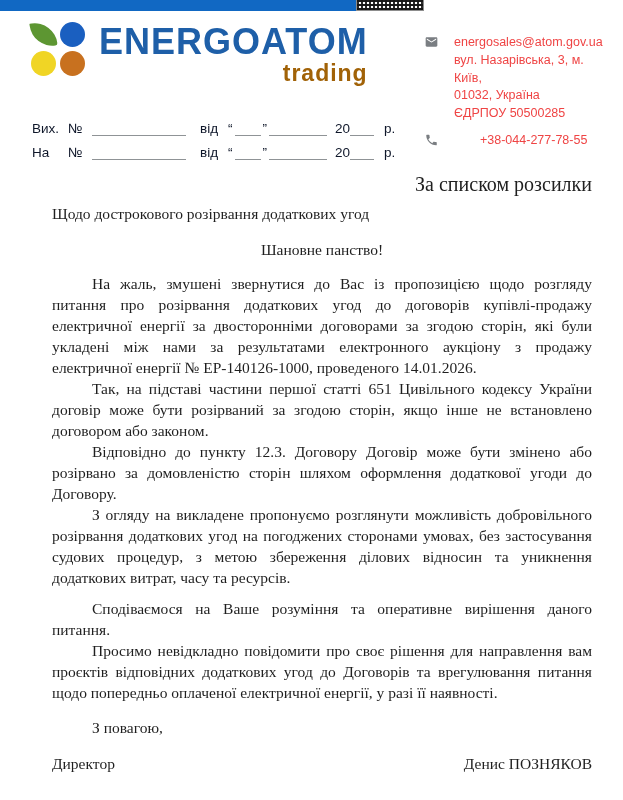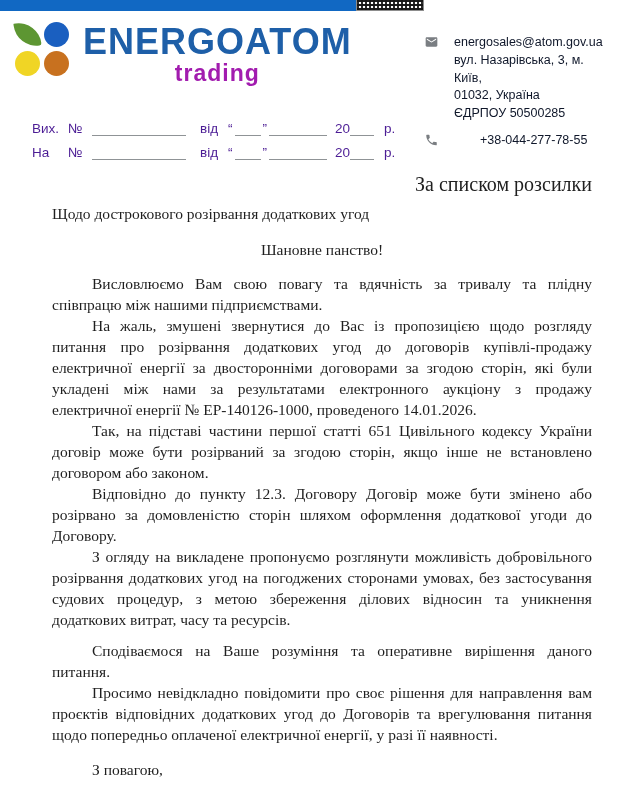--- a/index.html
+++ b/index.html
@@ -16,41 +16,41 @@
   .topbar{position:absolute;top:0;left:0;width:380px;height:11px;background:#1168c3;}
   .qr-strip{
     position:absolute;top:0;left:356px;width:68px;height:11px;
     background:
       repeating-linear-gradient(90deg, rgba(20,20,20,.9) 0 2px, transparent 2px 4px),
       repeating-linear-gradient(0deg, #1c1c1c 0 2px, #ffffff 2px 4px);
     border:1px solid #8d8d8d;border-top:none;
     box-sizing:border-box;
   }
   
-  .header{position:absolute;top:20px;left:15px;display:flex;align-items:flex-start;}
+  .header{position:absolute;top:20px;left:31px;display:flex;align-items:flex-start;}
   .logo-dots{display:grid;grid-template-columns:25px 25px;grid-template-rows:25px 25px;gap:4px;margin-top:2px;}
   .dot{width:25px;height:25px;border-radius:50%;}
   .leaf{width:25px;height:25px;border-radius:2% 100% 10% 100%;transform:rotate(-8deg);}
   .wordmark{margin-left:14px;font-family:"Liberation Sans", sans-serif;}
   .brand{font-size:36px;font-weight:700;letter-spacing:1px;color:#1e5fa8;line-height:1;margin-top:4px;}
-  .brand-sub{font-size:23px;font-weight:700;color:#a21caf;text-align:center;line-height:1;margin-top:2px;letter-spacing:1px;}
+  .brand-sub{font-size:23px;font-weight:700;color:#a16207;text-align:right;line-height:1;margin-top:2px;letter-spacing:1px;}
   
   .contact{
     position:absolute;top:34px;left:424px;width:190px;
-    font-family:"Liberation Sans", sans-serif;font-size:12.5px;color:#0f172a;line-height:1.42;
+    font-family:"Liberation Sans", sans-serif;font-size:12.5px;color:#ef4444;line-height:1.42;
   }
   .c-row{display:grid;grid-template-columns:30px 1fr;align-items:flex-start;}
   .c-icon{width:16px;height:14px;margin-top:1px;}
   .c-icon svg{display:block;width:15px;height:14px;fill:#7a7e82;}
   .c-indent{margin-left:30px;}
   .c-phone{margin-top:9px;gap:26px;}
   
   .refs{
     position:absolute;top:112px;left:32px;
-    font-family:"Liberation Sans", sans-serif;font-size:13.5px;color:#4c1d95;
+    font-family:"Liberation Sans", sans-serif;font-size:13.5px;color:#0f172a;
   }
   .ref-row{display:flex;align-items:flex-end;height:24px;white-space:nowrap;}
   .ref-label{display:inline-block;width:36px;}
   .ref-no{display:inline-block;width:24px;}
   .blank{display:inline-block;border-bottom:1px solid #8f9396;height:14px;}
   .b1{width:94px;margin-right:14px;}
   .b2{width:26px;}
   .b3{width:58px;margin-right:8px;}
   .b4{width:24px;margin-right:10px;}
   .ref-vid{margin-right:8px;}
@@ -139,21 +139,20 @@
       <span>р.</span>
     </div>
   </div>
 
   <div class="note">За списком розсилки</div>
 
   <div class="content">
     <p class="subject">Щодо дострокового розірвання додаткових угод</p>
     <p class="salutation">Шановне панство!</p>
 
-    <p class="body-p">Висловлюємо Вам свою повагу та вдячність за тривалу та плідну співпрацю між нашими підприємствами.</p>
     <p class="body-p">На жаль, змушені звернутися до Вас із пропозицією щодо розгляду питання про розірвання додаткових угод до договорів купівлі-продажу електричної енергії за двосторонніми договорами за згодою сторін, які були укладені між нами за результатами електронного аукціону з продажу електричної енергії № ЕР-140126-1000, проведеного 14.01.2026.</p>
     <p class="body-p">Так, на підставі частини першої статті 651 Цивільного кодексу України договір може бути розірваний за згодою сторін, якщо інше не встановлено договором або законом.</p>
     <p class="body-p">Відповідно до пункту 12.3. Договору Договір може бути змінено або розірвано за домовленістю сторін шляхом оформлення додаткової угоди до Договору.</p>
     <p class="body-p">З огляду на викладене пропонуємо розглянути можливість добровільного розірвання додаткових угод на погоджених сторонами умовах, без застосування судових процедур, з метою збереження ділових відносин та уникнення додаткових витрат, часу та ресурсів.</p>
     <p class="body-p gap-before">Сподіваємося на Ваше розуміння та оперативне  вирішення даного питання.</p>
     <p class="body-p">Просимо невідкладно повідомити про своє рішення для направлення вам проєктів відповідних додаткових угод до Договорів та врегулювання питання щодо попередньо оплаченої електричної енергії, у разі її наявності.</p>
 
     <p class="body-p closing">З повагою,</p>
 
     <div class="sig-row">

